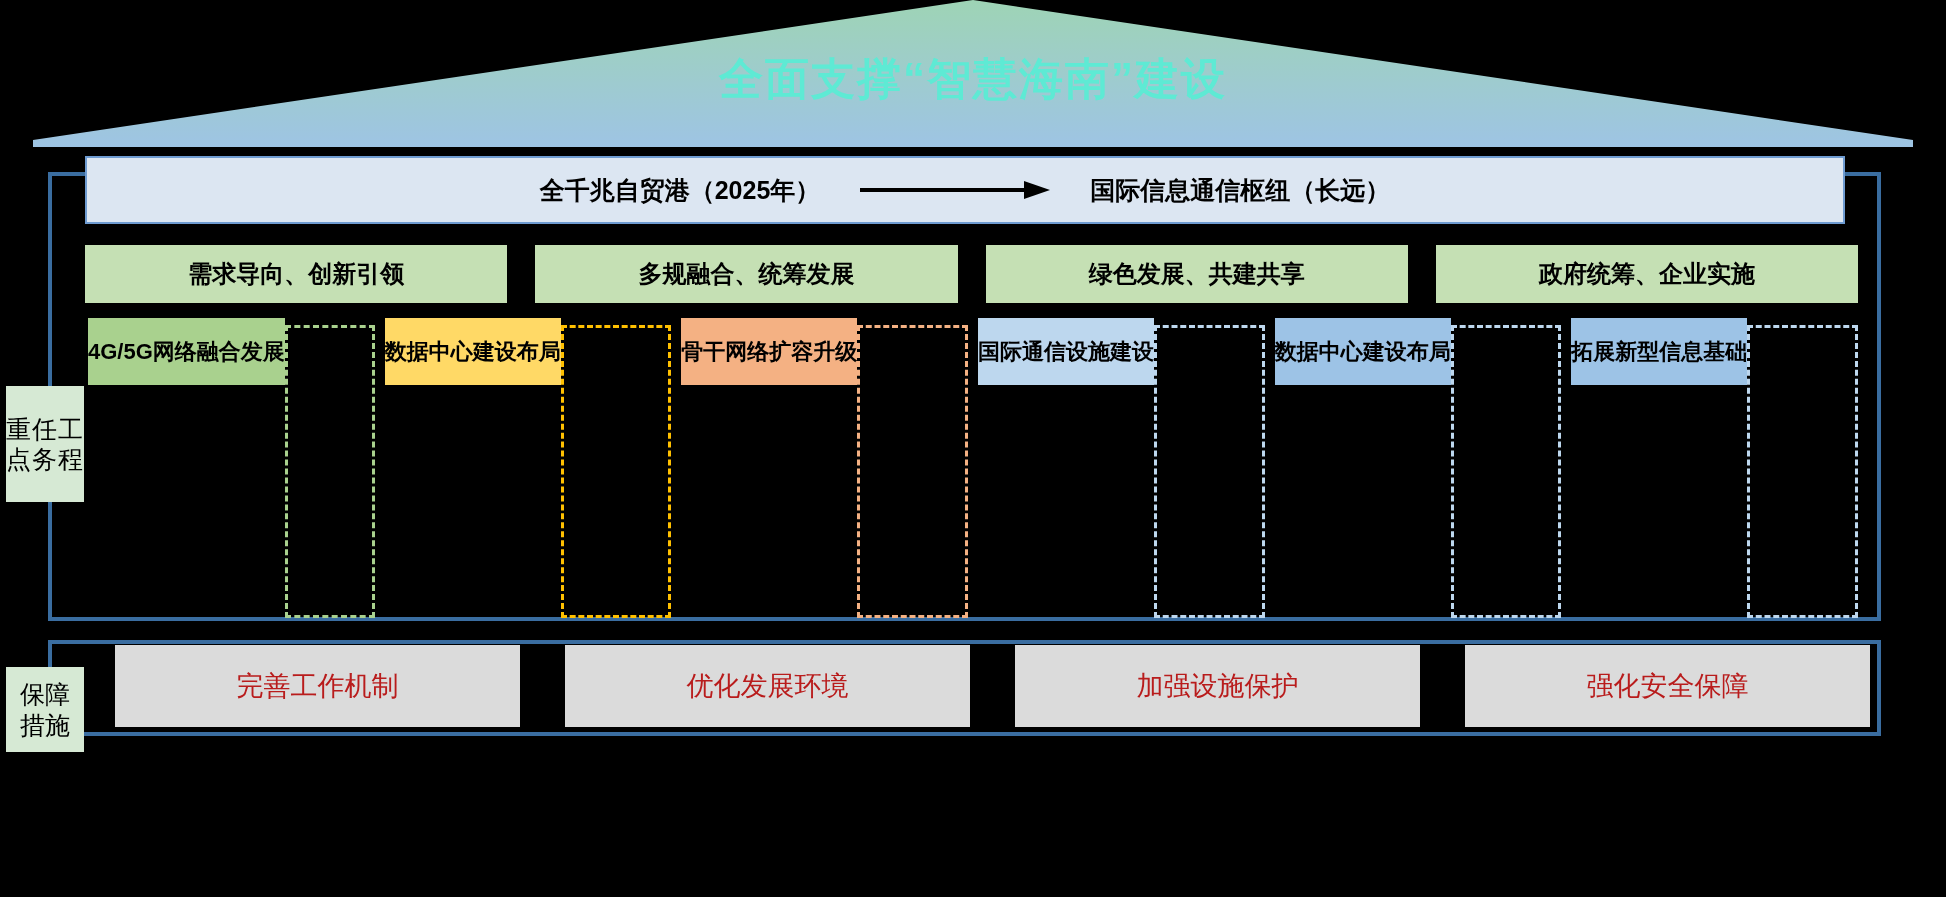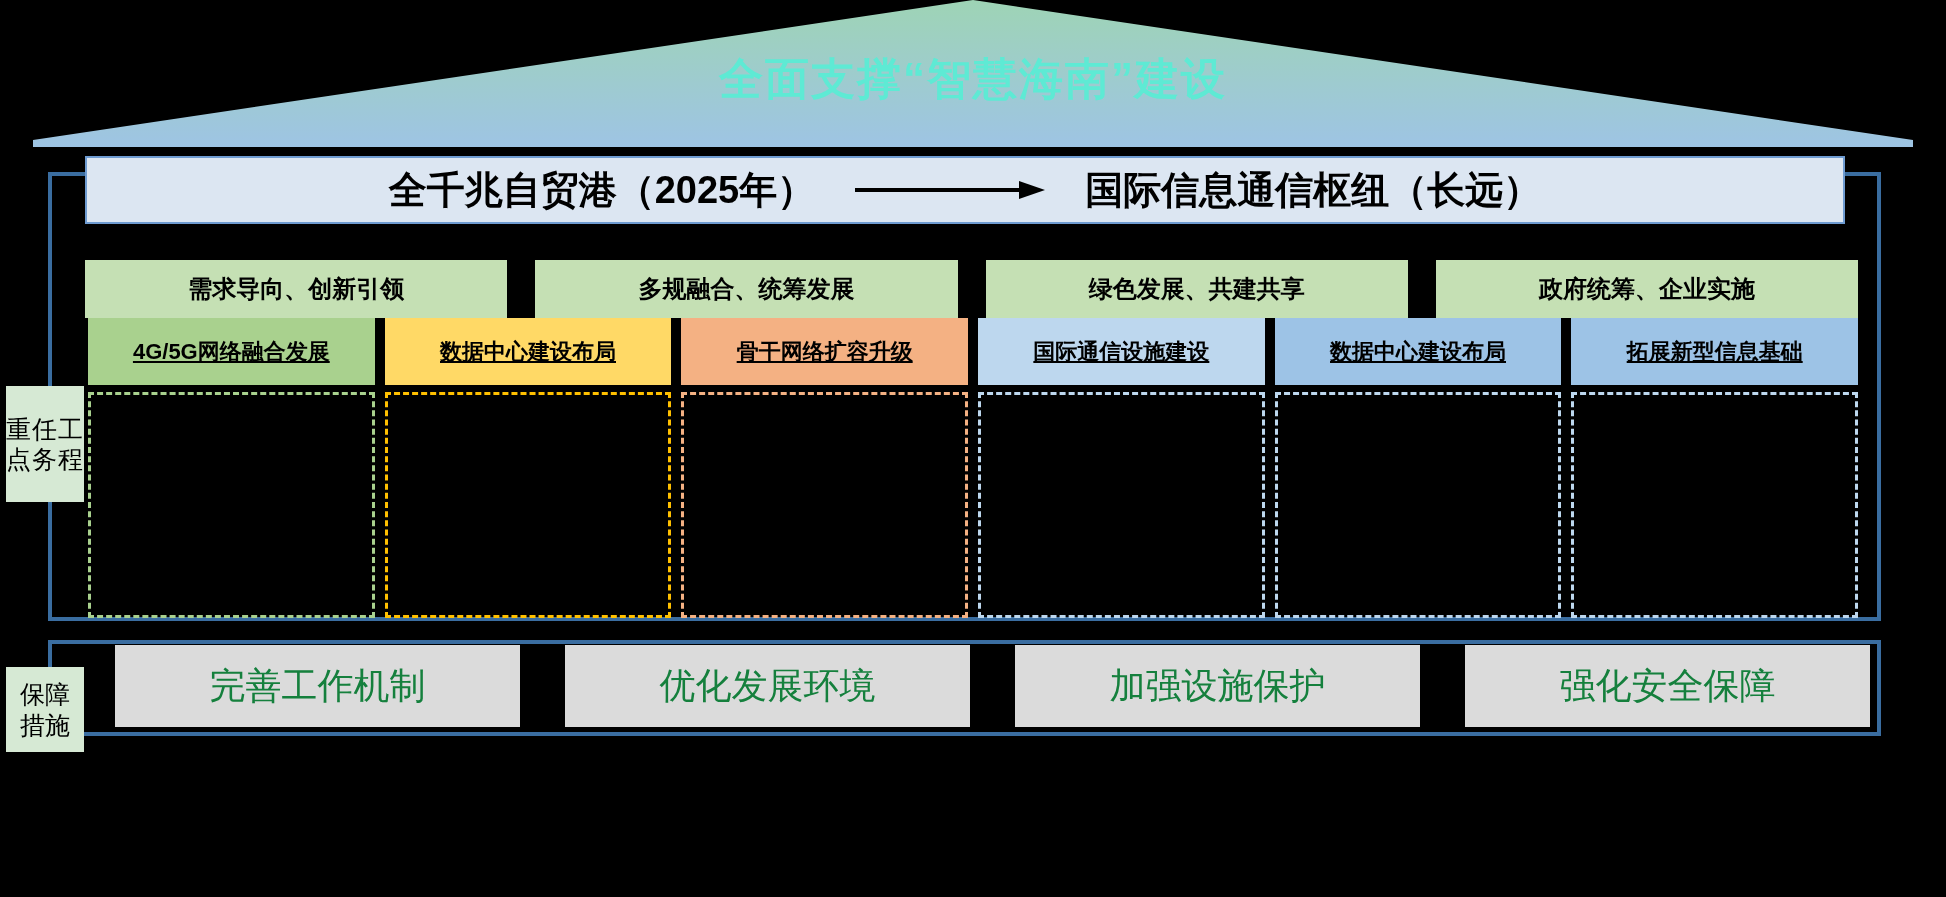--- a/index.html
+++ b/index.html
@@ -77,38 +77,38 @@
     height: 68px;
     background: #DCE6F2;
     border: 2px solid #6E9BD1;
     box-sizing: border-box;
     display: flex;
     align-items: center;
     justify-content: center;
     gap: 40px;
   }
   .vision-text {
-    font-size: 38px;
+    font-size: 25px;
     font-weight: bold;
     color: #000000;
     white-space: nowrap;
   }
   .vision-arrow {
     position: relative;
     width: 190px;
     height: 22px;
     flex: 0 0 auto;
   }
   .vision-arrow svg { display: block; }
 
   
   .principles-row {
     position: absolute;
     left: 85px;
-    top: 260px;
+    top: 245px;
     width: 1773px;
     height: 58px;
     display: flex;
     gap: 28px;
   }
   .principle-box {
     flex: 1 1 0;
     background: #C5E0B4;
     display: flex;
     align-items: center;
@@ -125,22 +125,21 @@
     left: 88px;
     top: 318px;
     width: 1770px;
     height: 300px;
     display: flex;
     gap: 10px;
   }
   .task-col {
     flex: 1 1 0;
     display: flex;
-    flex-direction: column;
-    text-decoration: underline;
+    flex-direction: row;
   }
   .task-head {
     height: 67px;
     display: flex;
     align-items: center;
     justify-content: center;
     font-size: 22px;
     font-weight: bold;
     color: #000000;
     white-space: nowrap;
@@ -186,22 +185,22 @@
     height: 82px;
     display: flex;
     gap: 45px;
   }
   .measure-box {
     flex: 1 1 0;
     background: #DBDBDB;
     display: flex;
     align-items: center;
     justify-content: center;
-    font-size: 36px;
-    color: #15803d;
+    font-size: 27px;
+    color: #b91c1c;
     white-space: nowrap;
   }
   .side-label-measures {
     position: absolute;
     left: 6px;
     top: 643px;
     width: 78px;
     height: 85px;
     background: #D6E9D4;
     display: flex;

